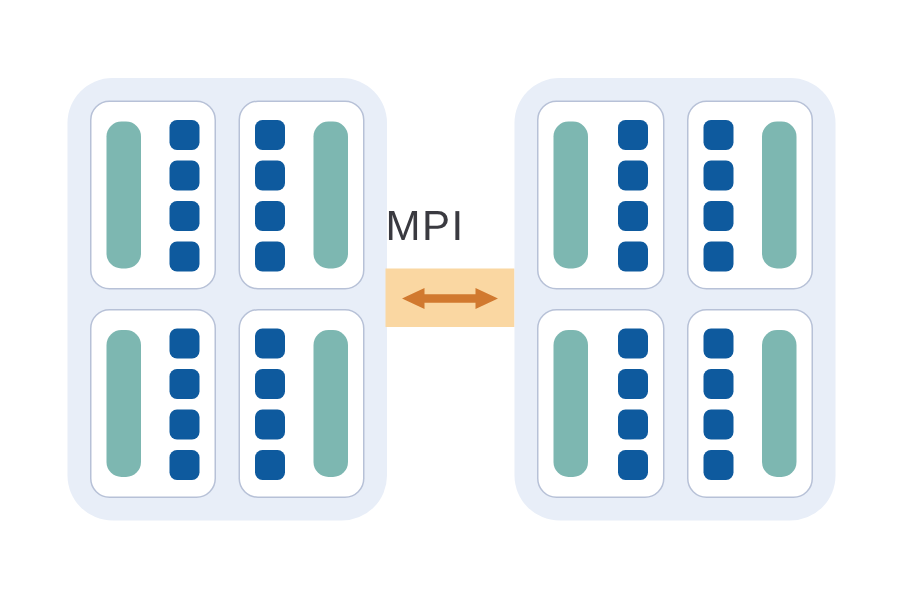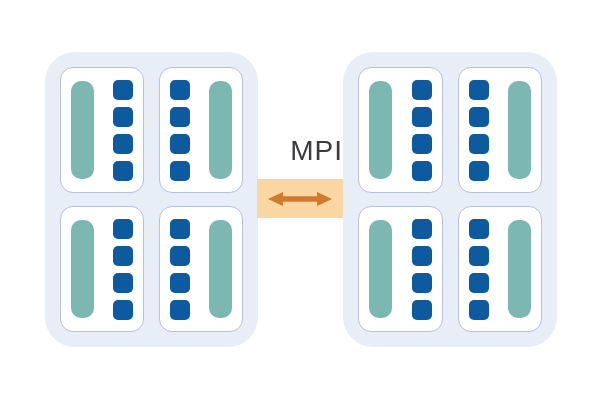--- a/index.html
+++ b/index.html
@@ -57,21 +57,21 @@
     width: 20px;
     height: 20px;
     border-radius: 5px;
     background: var(--blue-square, #0e5a9e);
   }
   .mpi-label {
     position: absolute;
     left: 257px;
     top: 134px;
     width: 86px;
-    text-align: right;
+    text-align: left;
     font-size: 28px;
     font-weight: 400;
     letter-spacing: 1px;
     color: var(--label-text, #3a3a40);
     line-height: 1.2;
   }
   .mpi-band {
     position: absolute;
     left: 257px;
     top: 179px;

